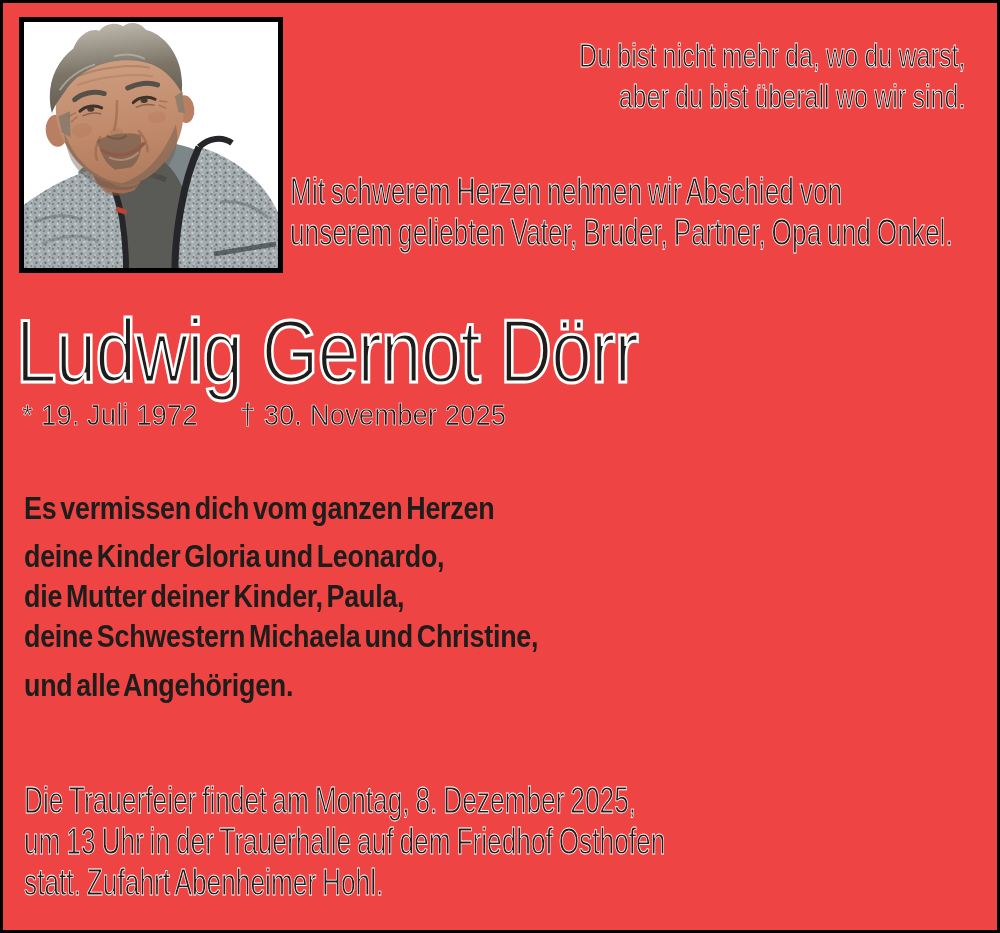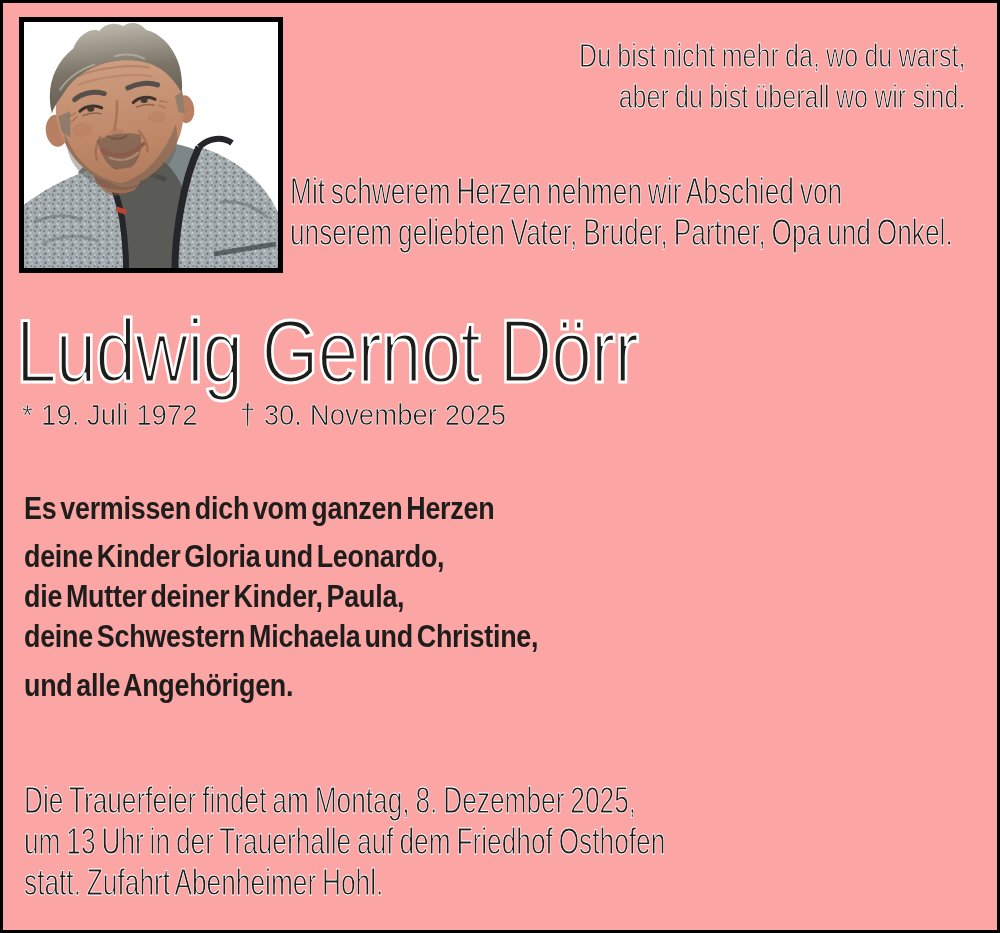--- a/index.html
+++ b/index.html
@@ -1,21 +1,21 @@
 <!DOCTYPE html>
 <html lang="de"><head>
 <meta charset="utf-8">
 <title>Traueranzeige</title>
 <style>
   html, body { margin: 0; padding: 0; background: #ffffff; }
   .page {
     position: relative;
     width: 1000px;
     height: 933px;
-    background: #fca5a5;
+    background: #ef4444;
     overflow: hidden;
     font-family: "Liberation Sans", sans-serif;
     color: #1d1d1b;
   }
   .page-frame {
     position: absolute;
     inset: 0;
     border: 3px solid #000000;
     pointer-events: none;
     z-index: 10;

